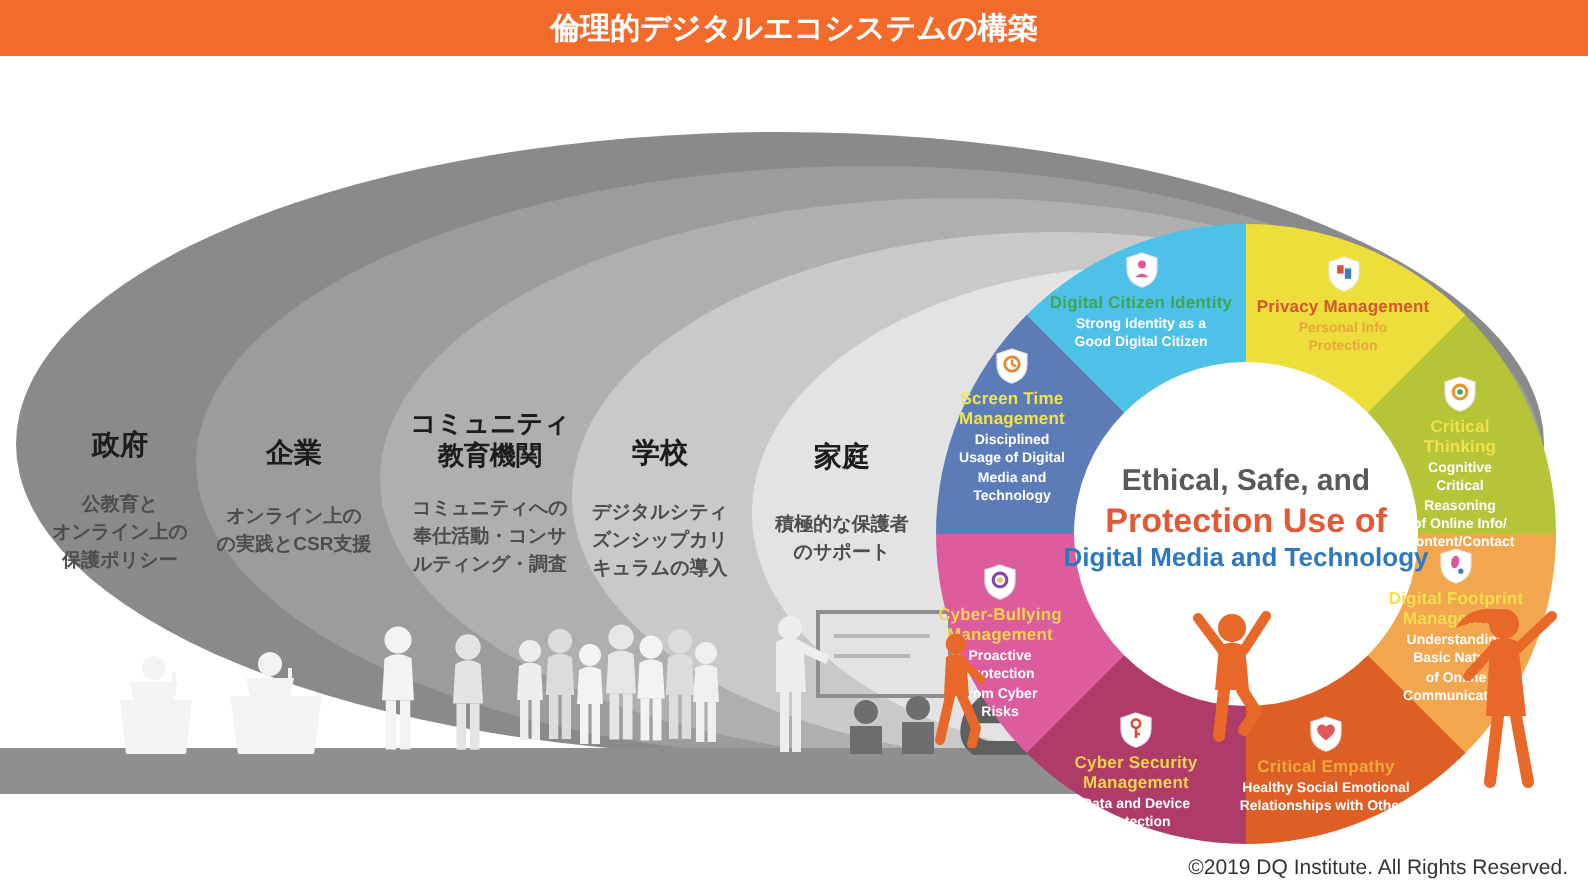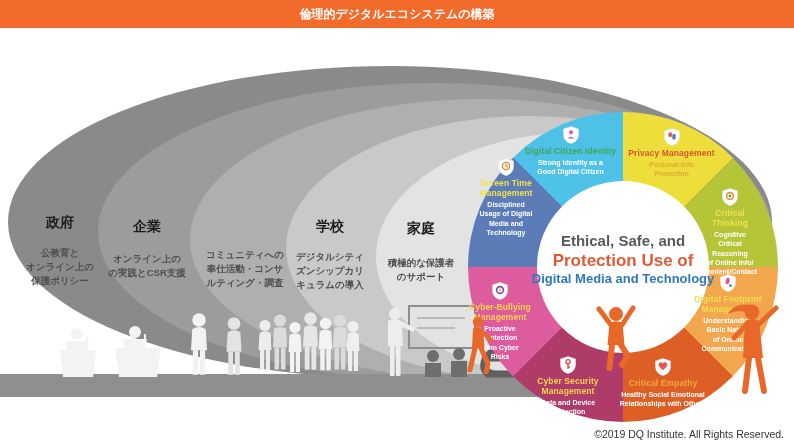--- a/index.html
+++ b/index.html
@@ -1,20 +1,20 @@
 <!DOCTYPE html>
 <html><head>
 <meta charset="utf-8">
 <style>
   html,body{margin:0;padding:0;background:#fff;}
   .stage{position:relative;width:794px;height:446px;background:#fff;overflow:hidden;
          font-family:"Liberation Sans","DejaVu Sans",sans-serif;}
   
   .title-bar{position:absolute;left:0;top:0;width:794px;height:28px;display:flex;
-             align-items:center;justify-content:center;color:#fff;font-size:12px;font-weight:600;}
+             align-items:center;justify-content:center;color:#fff;font-size:15px;font-weight:600;}
   
   .eco-ring{position:absolute;border-radius:50%;}
   .ring-label{position:absolute;text-align:center;}
   .label-title{font-weight:bold;font-size:14px;color:#1d1d1d;white-space:pre-line;line-height:1.2;}
   .label-title.sm{font-size:13px;}
   .label-desc{position:absolute;text-align:center;font-size:9.5px;font-weight:bold;color:#4e4e4e;
               white-space:pre-line;line-height:1.45;}
   
   .ground{position:absolute;left:0;top:374px;width:560px;height:23px;background:#8F8F8F;}
   .sil{position:absolute;}
@@ -69,20 +69,24 @@
   <div class="label-desc" style="left:6px;top:246px;width:108px;">公教育と
 オンライン上の
 保護ポリシー</div>
 
   <div class="ring-label" style="left:97px;top:218px;width:100px;">
     <div class="label-title">企業</div>
   </div>
   <div class="label-desc" style="left:92px;top:252px;width:110px;">オンライン上の
 の実践とCSR支援</div>
 
+  <div class="ring-label" style="left:185px;top:204px;width:120px;">
+    <div class="label-title sm">コミュニティ
+教育機関</div>
+  </div>
   <div class="label-desc" style="left:185px;top:248px;width:120px;">コミュニティへの
 奉仕活動・コンサ
 ルティング・調査</div>
 
   <div class="ring-label" style="left:280px;top:218px;width:100px;">
     <div class="label-title">学校</div>
   </div>
   <div class="label-desc" style="left:278px;top:250px;width:104px;">デジタルシティ
 ズンシップカリ
 キュラムの導入</div>
@@ -226,21 +230,21 @@
           <circle cx="8" cy="8" r="1.4" fill="#F2C14E"></circle>
       </svg>
       <div class="seg-title" style="color: rgb(246, 212, 74);">Cyber-Bullying
 Management</div>
       <div class="seg-desc" style="color: rgb(255, 255, 255);">Proactive
 Protection
 from Cyber
 Risks</div>
     </div>
 
-    <div class="seg" style="left:-12px;top:46px;width:100px;">
+    <div class="seg" style="left:-12px;top:62px;width:100px;">
       <svg class="seg-icon" width="16" height="18" viewBox="0 0 16 18">
         <path d="M8 .5 L15.5 3 V8.2 C15.5 13.3 12.5 16.2 8 17.6 C3.5 16.2 .5 13.3 .5 8.2 V3 Z" fill="#fff" stroke="#E3E3E3" stroke-width=".6"></path>
         <circle cx="8" cy="8" r="3.6" fill="none" stroke="#E8862F" stroke-width="1.4"></circle>
           <path d="M8 5.8 V8 L10 9.2" stroke="#E8862F" stroke-width="1.2" fill="none"></path>
       </svg>
       <div class="seg-title" style="color: rgb(243, 225, 74);">Screen Time
 Management</div>
       <div class="seg-desc" style="color: rgb(255, 255, 255);">Disciplined
 Usage of Digital
 Media and

